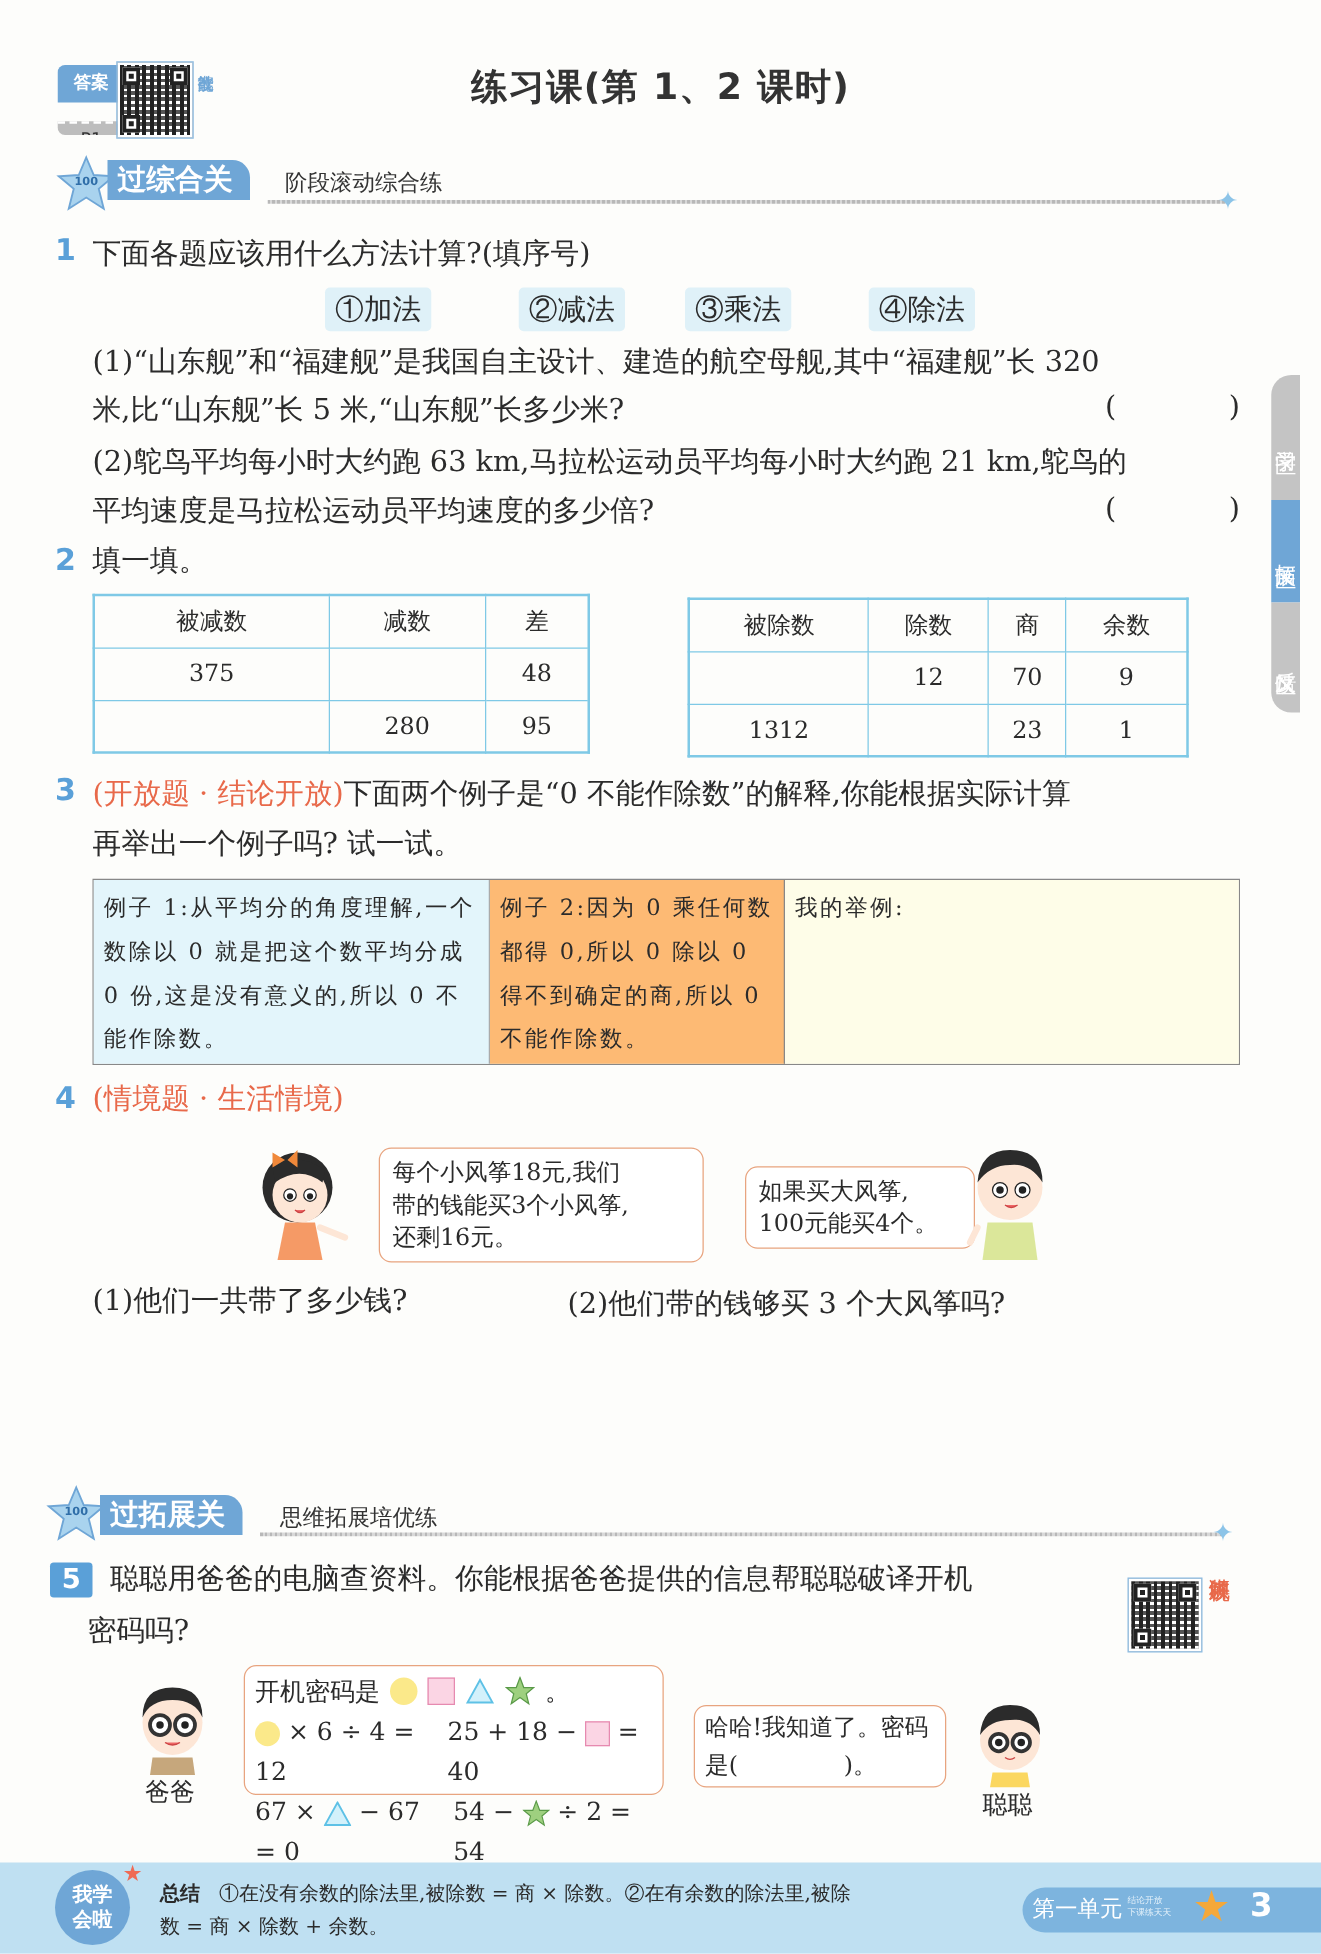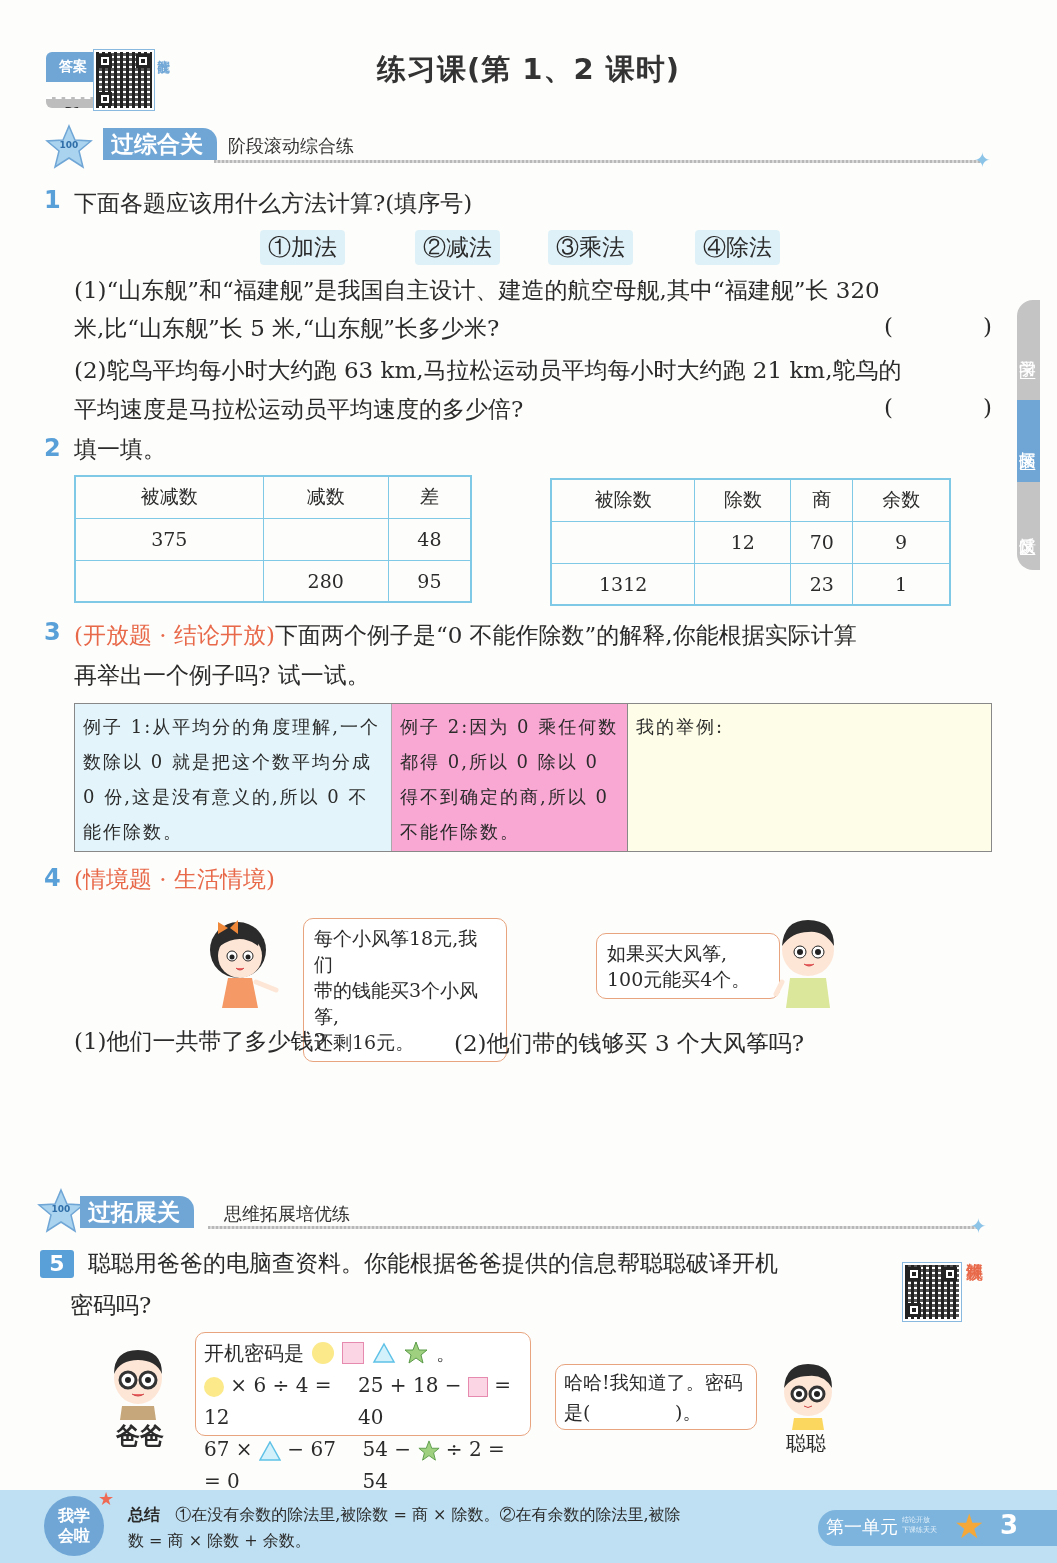--- a/index.html
+++ b/index.html
@@ -70,21 +70,21 @@
   <div class="side-tab" style="height:88px; background:#c4c4c4; border-radius:0 0 0 16px;">
       <span>反馈区</span>
     </div>
 </div>
 
 <div class="abs" style="left:44px; top:124px; width:950px; height:50px;">
   <svg class="abs" style="left:0; top:0;" width="50" height="46" viewBox="0 0 50 46">
     <polygon points="25,2 31,16 47,17 35,27 39,43 25,34 11,43 15,27 3,17 19,16" fill="#a9d3ee" stroke="#6fa6d6" stroke-width="1.5"></polygon>
     <text x="25" y="24" font-size="9" text-anchor="middle" fill="#2f6ea8" font-family="DejaVu Sans, sans-serif" font-weight="bold">100</text>
   </svg>
-  <div class="abs banner-tag" style="left:42px; top:4px;margin-left:17px;">过综合关</div>
+  <div class="abs banner-tag" style="left:42px; top:4px;">过综合关</div>
   <div class="abs banner-sub" style="left:184px; top:10px;">阶段滚动综合练</div>
   <div class="abs banner-line" style="left:170px; top:36px; width:770px;"></div>
   <div class="abs banner-end-star" style="left:930px; top:24px;">✦</div>
 </div>
 
 <div class="abs qnum" style="left:44px; top:186px;">1</div>
 <div class="abs txt" style="left:74px; top:184px;">下面各题应该用什么方法计算?(填序号)</div>
 <div class="abs" style="left:260px; top:230px; display:flex; gap:0;">
   <span class="pill" style="margin-right:70px;">①加法</span>
   <span class="pill" style="margin-right:48px;">②减法</span>
@@ -151,21 +151,21 @@
   </table>
 
 <div class="abs qnum" style="left:44px; top:618px;">3</div>
 <div class="abs txt" style="left:74px; top:616px; white-space:nowrap;">
   <span class="red">(开放题 · 结论开放)</span><span>下面两个例子是“0 不能作除数”的解释,你能根据实际计算</span>
 </div>
 <div class="abs txt" style="left:74px; top:656px;">再举出一个例子吗? 试一试。</div>
 
 <div class="abs ex-box" style="left:74px; top:703px; width:918px; height:149px;">
   <div style="width:317px; background:#e3f5fb; border-right:1px solid #aaa;">例子 1:从平均分的角度理解,一个数除以 0 就是把这个数平均分成 0 份,这是没有意义的,所以 0 不能作除数。</div>
-  <div style="width:236px; background:#f9a8d4; border-right:1.5px solid #888;">例子 2:因为 0 乘任何数都得 0,所以 0 除以 0 得不到确定的商,所以 0 不能作除数。</div>
+  <div style="width:236px; background:#fdba74; border-right:1.5px solid #888;">例子 2:因为 0 乘任何数都得 0,所以 0 除以 0 得不到确定的商,所以 0 不能作除数。</div>
   <div style="flex:1; background:#fefde8;">
     <span>我的举例:</span>
   </div>
 </div>
 
 <div class="abs qnum" style="left:44px; top:864px;">4</div>
 <div class="abs txt red" style="left:74px; top:860px;">(情境题 · 生活情境)</div>
 
 <svg class="abs" style="left:200px; top:912px;" width="90" height="100" viewBox="0 0 90 100">
   <ellipse cx="38" cy="38" rx="28" ry="28" fill="#2b2b2b"></ellipse>
@@ -173,21 +173,21 @@
   <path d="M18,22 Q36,8 60,24 L58,34 Q40,20 20,34 Z" fill="#2b2b2b"></path>
   <path d="M18,10 L28,16 L18,22 Z M30,16 L38,8 L38,22 Z" fill="#f0883a"></path>
   <circle cx="32" cy="44" r="5" fill="#fff" stroke="#222"></circle>
     <circle cx="32" cy="45" r="2.5" fill="#222"></circle>
   <circle cx="48" cy="44" r="5" fill="#fff" stroke="#222"></circle>
     <circle cx="48" cy="45" r="2.5" fill="#222"></circle>
   <path d="M36,56 Q40,60 44,56" stroke="#c44" fill="#e66" stroke-width="1"></path>
   <path d="M28,66 L52,66 L58,96 L22,96 Z" fill="#f59a66"></path>
   <path d="M56,70 L76,78" stroke="#fde6d6" stroke-width="5" stroke-linecap="round"></path>
 </svg>
-<div class="abs bubble" style="left:303px; top:918px; width:204px;">
+<div class="abs bubble" style="left:303px; top:918px; width:260px;">
   <div>每个小风筝18元,我们</div>
   <div>带的钱能买3个小风筝,</div>
   <div>还剩16元。</div>
 </div>
 
 <div class="abs bubble" style="left:596px; top:933px; width:184px;">
   <div>如果买大风筝,</div>
   <div>100元能买4个。</div>
 </div>
 <svg class="abs" style="left:768px; top:910px;" width="80" height="100" viewBox="0 0 80 100">
@@ -231,21 +231,21 @@
 <svg class="abs" style="left:100px; top:1344px;" width="76" height="76" viewBox="0 0 76 76">
   <ellipse cx="38" cy="34" rx="24" ry="26" fill="#fde6d6"></ellipse>
   <path d="M14,30 Q14,6 38,6 Q62,6 62,30 Q56,16 38,16 Q20,16 14,30 Z" fill="#2b2b2b"></path>
   <circle cx="28" cy="36" r="8" fill="#fff" stroke="#333" stroke-width="3"></circle>
     <circle cx="28" cy="36" r="3" fill="#222"></circle>
   <circle cx="48" cy="36" r="8" fill="#fff" stroke="#333" stroke-width="3"></circle>
     <circle cx="48" cy="36" r="3" fill="#222"></circle>
   <path d="M32,50 Q38,54 44,50" stroke="#c44" fill="#e66"></path>
   <path d="M22,62 L54,62 L56,76 L20,76 Z" fill="#c6a77c"></path>
 </svg>
-<div class="abs" style="left:116px; top:1420px; font-size:24px;font-weight:bold;">爸爸</div>
+<div class="abs" style="left:116px; top:1420px; font-size:20px;">爸爸</div>
 
 <div class="abs bubble" style="left:195px; top:1332px; width:336px; height:104px; padding:4px 8px; font-size:20px; line-height:32px;">
   <div style="display:flex; align-items:center; gap:8px;">
     <span>开机密码是</span>
     <span style="display:inline-block; width:22px; height:22px; border-radius:50%; background:#fbe98a;"></span>
     <span style="display:inline-block; width:22px; height:22px; background:#fbd5e4; border:1.5px solid #e68ab0;"></span>
     <svg width="24" height="22" viewBox="0 0 24 22">
         <polygon points="12,2 22,20 2,20" fill="#d3f1fb" stroke="#5ec1e6" stroke-width="1.5"></polygon>
       </svg>
     <svg width="24" height="24" viewBox="0 0 24 24">

